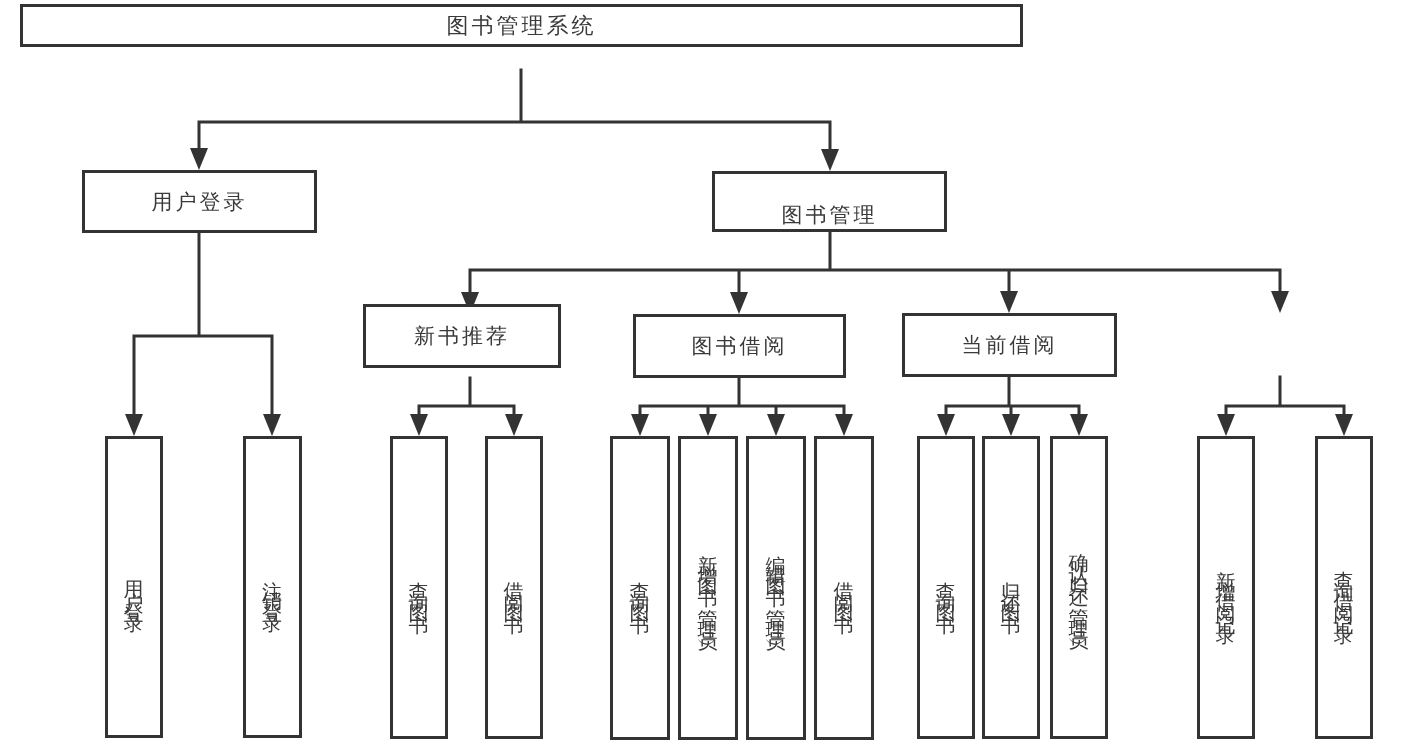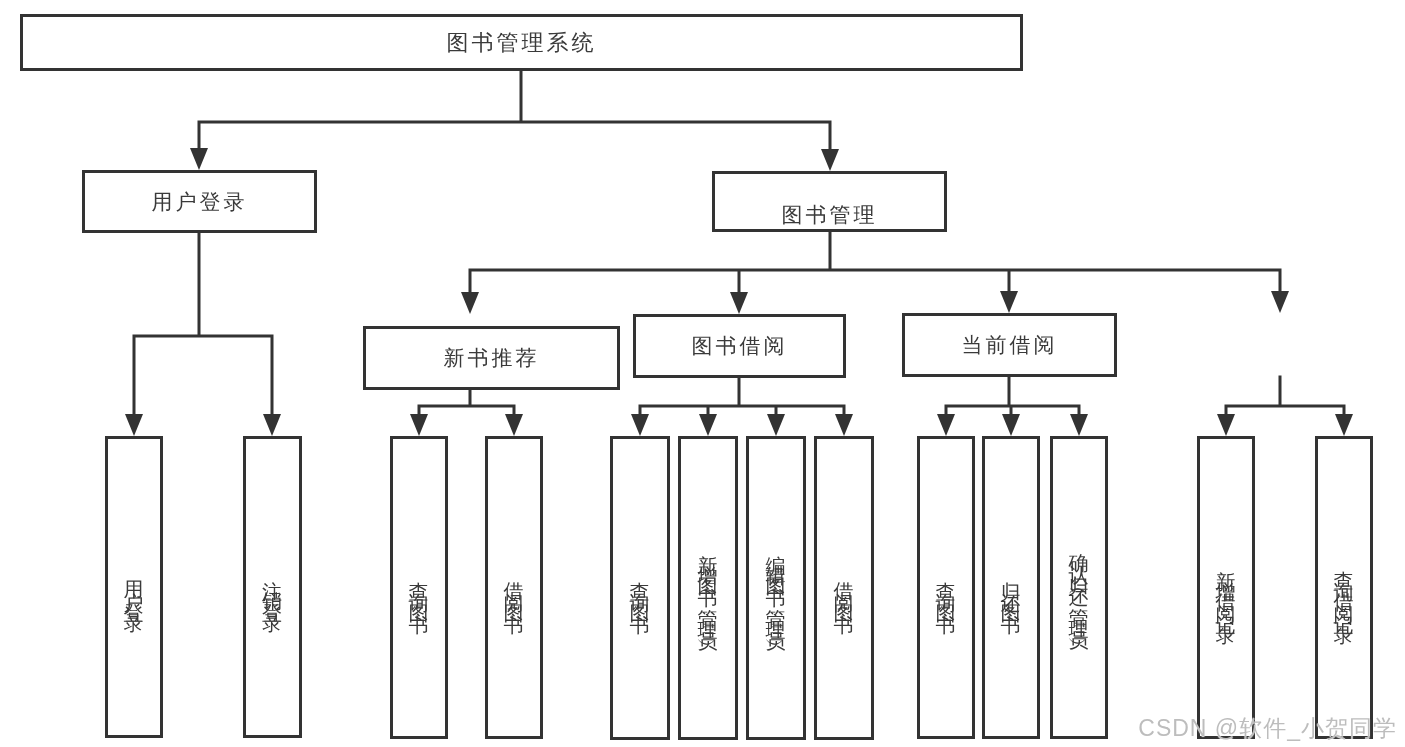--- a/index.html
+++ b/index.html
@@ -82,32 +82,32 @@
       <polygon points="767,414 785,414 776,436"></polygon>
       <polygon points="835,414 853,414 844,436"></polygon>
       <polygon points="937,414 955,414 946,436"></polygon>
       <polygon points="1002,414 1020,414 1011,436"></polygon>
       <polygon points="1070,414 1088,414 1079,436"></polygon>
       <polygon points="1217,414 1235,414 1226,436"></polygon>
       <polygon points="1335,414 1353,414 1344,436"></polygon>
     </g>
   </svg>
 
-  <div class="node root" style="left:20px; top:14px; width:1003px; height:57px;align-items:center;">
+  <div class="node root" style="left:20px; top:4px; width:1003px; height:43px;align-items:center;">
     <span class="hlabel">图书管理系统</span>
   </div>
 
   <div class="node" style="left:82px; top:170px; width:235px; height:63px;">
     <span class="hlabel">用户登录</span>
   </div>
   <div class="node" style="left:712px; top:171px; width:235px; height:61px;align-items:flex-end;">
     <span class="hlabel">图书管理</span>
   </div>
 
-  <div class="node" style="left:363px; top:326px; width:257px; height:64px;">
+  <div class="node" style="left:363px; top:304px; width:198px; height:64px;">
     <span class="hlabel">新书推荐</span>
   </div>
   <div class="node" style="left:633px; top:314px; width:213px; height:64px;">
     <span class="hlabel">图书借阅</span>
   </div>
   <div class="node" style="left:902px; top:313px; width:215px; height:64px;">
     <span class="hlabel">当前借阅</span>
   </div>
 
   <div class="node leaf" style="left:105px; top:436px; width:58px; height:302px;">
@@ -147,15 +147,14 @@
     <span class="vtext">确认归还（管理员）</span>
   </div>
 
   <div class="node leaf" style="left:1197px; top:436px; width:58px; height:303px;">
     <span class="vtext">新增借阅记录</span>
   </div>
   <div class="node leaf" style="left:1315px; top:436px; width:58px; height:303px;">
     <span class="vtext">查询借阅记录</span>
   </div>
 
-  <div class="watermark">CSDN @软件_小贺同学</div>
 
 </div>
 
 </body></html>

